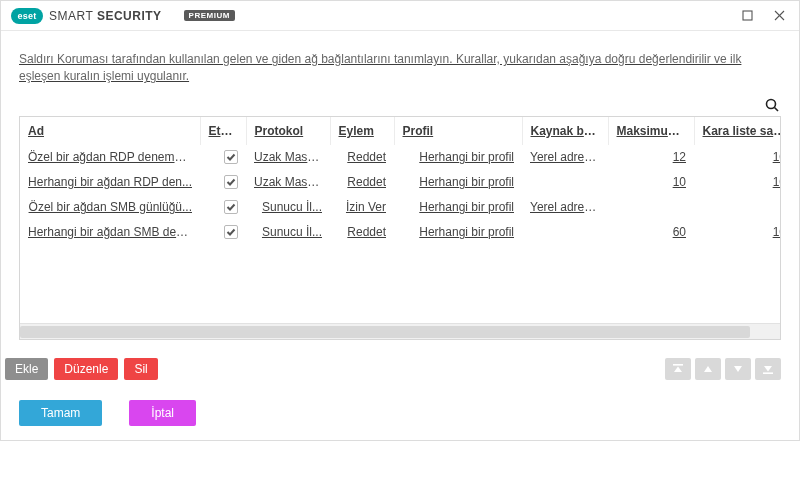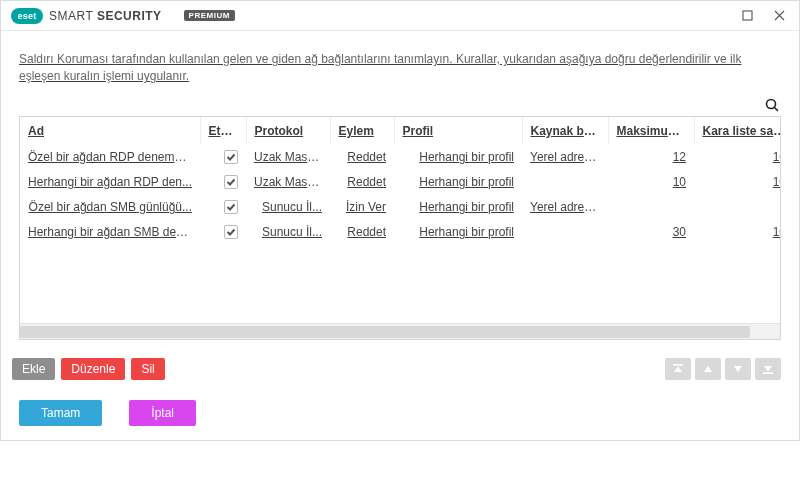--- a/index.html
+++ b/index.html
@@ -33,21 +33,21 @@
   .col-eylem { width: 64px; }
   .col-profil { width: 128px; }
   .col-kaynak { width: 86px; }
   .col-maks { width: 86px; }
   .col-kara { width: 100px; }
   .tbody-area { flex: 1; overflow: auto; }
   .chk { width: 14px; height: 14px; border: 1px solid #b9b9b9; border-radius: 2px; display: inline-flex; align-items: center; justify-content: center; background: #fff; }
   .chk svg { width: 10px; height: 10px; stroke: #555; stroke-width: 2; fill: none; }
   .hscroll { height: 16px; background: #f1f1f1; border-top: 1px solid #e2e2e2; position: relative; }
   .hscroll .thumb { position: absolute; left: 0; top: 2px; height: 12px; width: 96%; background: #d8d8d8; border-radius: 2px; }
-  .action-row { display: flex; align-items: center; gap: 6px; padding: 0 18px 6px 11px; }
+  .action-row { display: flex; align-items: center; gap: 6px; padding: 0 18px 6px 4px; }
   .btn-sm { height: 22px; padding: 0 10px; font-size: 12px; border: none; border-radius: 2px; cursor: pointer; display: inline-flex; align-items: center; justify-content: center; }
   .btn-grey-active { background: #8e8e8e; color: #fff; }
   .btn-grey { background: #ef4444; color: #fff; }
   .move-group { display: flex; gap: 4px; }
   .icon-btn { width: 26px; height: 22px; background: #d9d9d9; display: inline-flex; align-items: center; justify-content: center; border-radius: 2px; cursor: pointer; }
   .icon-btn svg { width: 12px; height: 12px; fill: #fff; }
   .footer { display: flex; justify-content: flex-start; gap: 27px; padding: 14px 18px; }
   .btn { height: 26px; padding: 0 22px; font-size: 12px; border: none; border-radius: 2px; cursor: pointer; }
   .btn-primary { background: #33a7d8; color: #fff; }
   .btn-secondary { background: #d946ef; color: #fff; }
@@ -163,21 +163,21 @@
               <td>Herhangi bir ağdan SMB den...</td>
               <td><span class="chk">
                   <svg viewBox="0 0 10 10">
                     <polyline points="1.5,5 4,7.5 8.5,2.5"></polyline>
                   </svg>
                 </span></td>
               <td>Sunucu İl...</td>
               <td>Reddet</td>
               <td>Herhangi bir profil</td>
               <td></td>
-              <td>30</td>
+              <td>60</td>
               <td>10</td>
             </tr>
           </tbody>
       </table>
       <div class="tbody-area"></div>
       <div class="hscroll">
         <div class="thumb"></div>
       </div>
     </div>
   </div>

